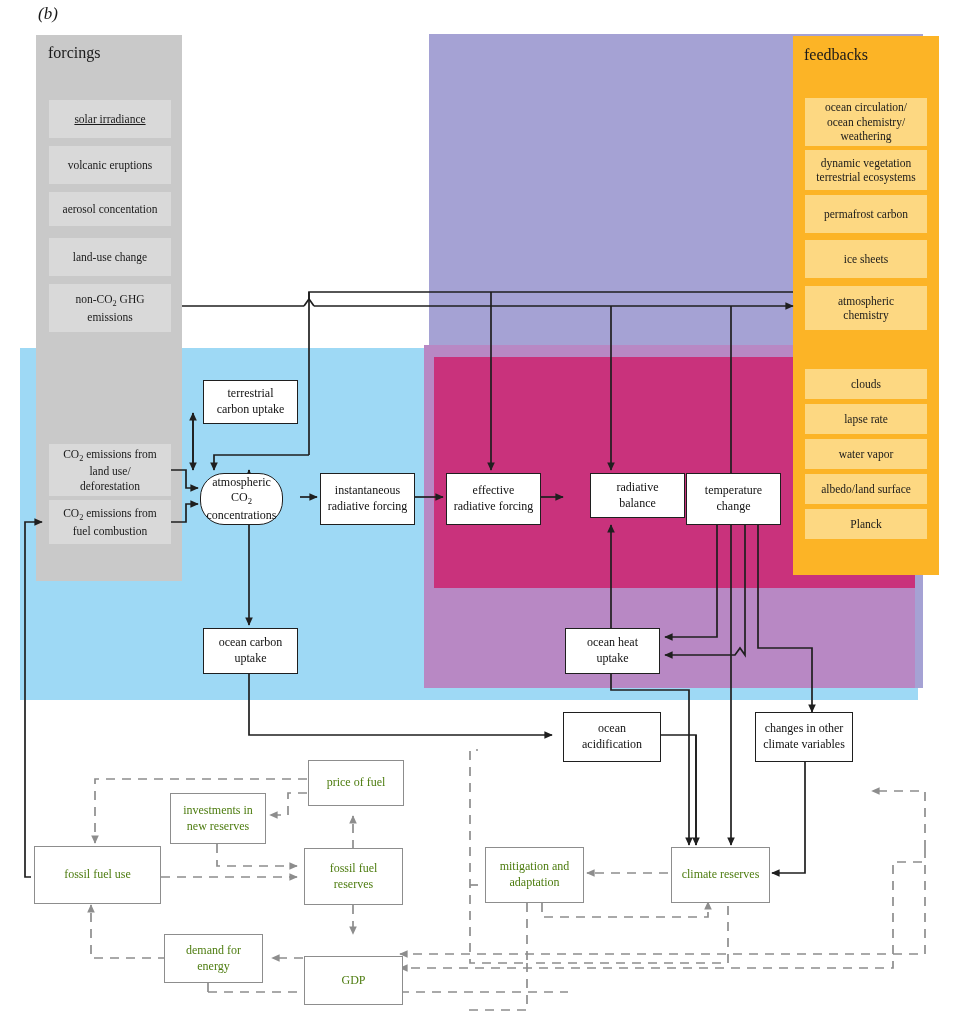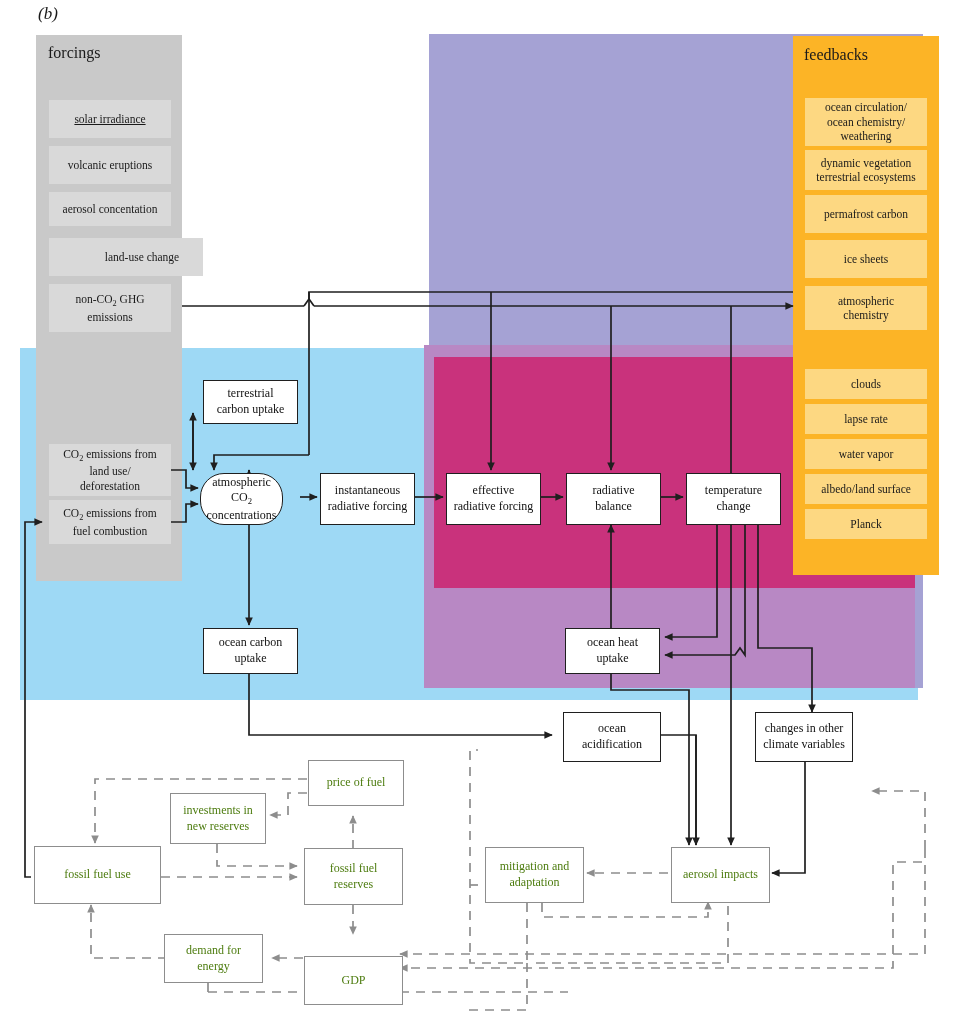--- a/index.html
+++ b/index.html
@@ -55,21 +55,21 @@
 
   <div class="panel-item" style="left:49px;top:100px;width:122px;height:38px;background:#d9d9d9;z-index:5;text-decoration:underline;">
     <span>solar irradiance</span>
     </div>
   <div class="panel-item" style="left:49px;top:146px;width:122px;height:38px;background:#d9d9d9;z-index:5;">
     <span>volcanic eruptions</span>
     </div>
   <div class="panel-item" style="left:49px;top:192px;width:122px;height:34px;background:#d9d9d9;z-index:5;">
     <span>aerosol concentation</span>
     </div>
-  <div class="panel-item" style="left:49px;top:238px;width:122px;height:38px;background:#d9d9d9;z-index:5;padding-left:32px;">
+  <div class="panel-item" style="left:49px;top:238px;width:122px;height:38px;background:#d9d9d9;z-index:5;">
     <span>land-use change</span>
     </div>
   <div class="panel-item" style="left:49px;top:284px;width:122px;height:48px;background:#d9d9d9;z-index:5;">
     <span>non-CO<sub>2</sub> GHG<br>emissions</span>
     </div>
   <div class="panel-item" style="left:49px;top:444px;width:122px;height:52px;background:#d9d9d9;z-index:5;">
     <span>CO<sub>2</sub> emissions from<br>land use/<br>deforestation</span>
     </div>
   <div class="panel-item" style="left:49px;top:500px;width:122px;height:44px;background:#d9d9d9;z-index:5;">
     <span>CO<sub>2</sub> emissions from<br>fuel combustion</span>
@@ -215,21 +215,21 @@
     </div>
 
   <div class="node" style="left:320px;top:473px;width:95px;height:52px;">
     <span>instantaneous<br>radiative forcing</span>
     </div>
 
   <div class="node" style="left:446px;top:473px;width:95px;height:52px;">
     <span>effective<br>radiative forcing</span>
     </div>
 
-  <div class="node" style="left:566px;top:473px;width:95px;height:52px;">
+  <div class="node" style="left:590px;top:473px;width:95px;height:45px;">
     <span>radiative<br>balance</span>
     </div>
 
   <div class="node" style="left:686px;top:473px;width:95px;height:52px;">
     <span>temperature<br>change</span>
     </div>
 
   <div class="node" style="left:203px;top:628px;width:95px;height:46px;">
     <span>ocean carbon<br>uptake</span>
     </div>
@@ -260,21 +260,21 @@
 
   <div class="node soft" style="left:304px;top:848px;width:99px;height:57px;">
     <span>fossil fuel<br>reserves</span>
     </div>
 
   <div class="node soft" style="left:485px;top:847px;width:99px;height:56px;">
     <span>mitigation and<br>adaptation</span>
     </div>
 
   <div class="node soft" style="left:671px;top:847px;width:99px;height:56px;">
-    <span>aerosol impacts</span>
+    <span>climate reserves</span>
     </div>
 
   <div class="node soft" style="left:164px;top:934px;width:99px;height:49px;">
     <span>demand for<br>energy</span>
     </div>
 
   <div class="node soft" style="left:304px;top:934px;width:99px;height:49px;margin-top:22px;">
     <span>GDP</span>
     </div>
 

